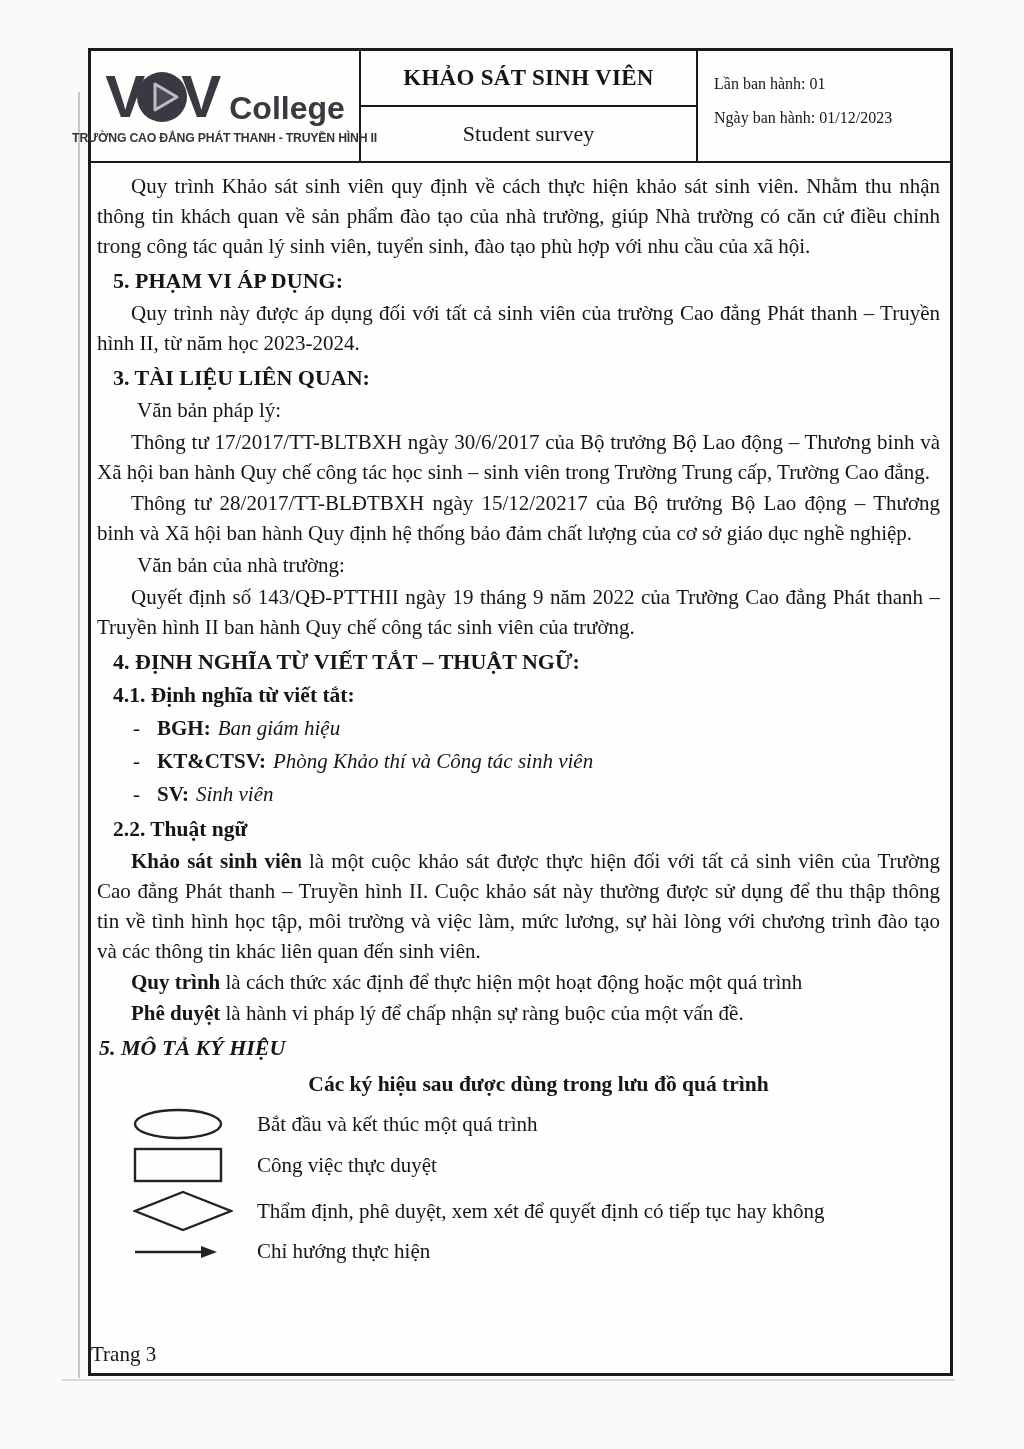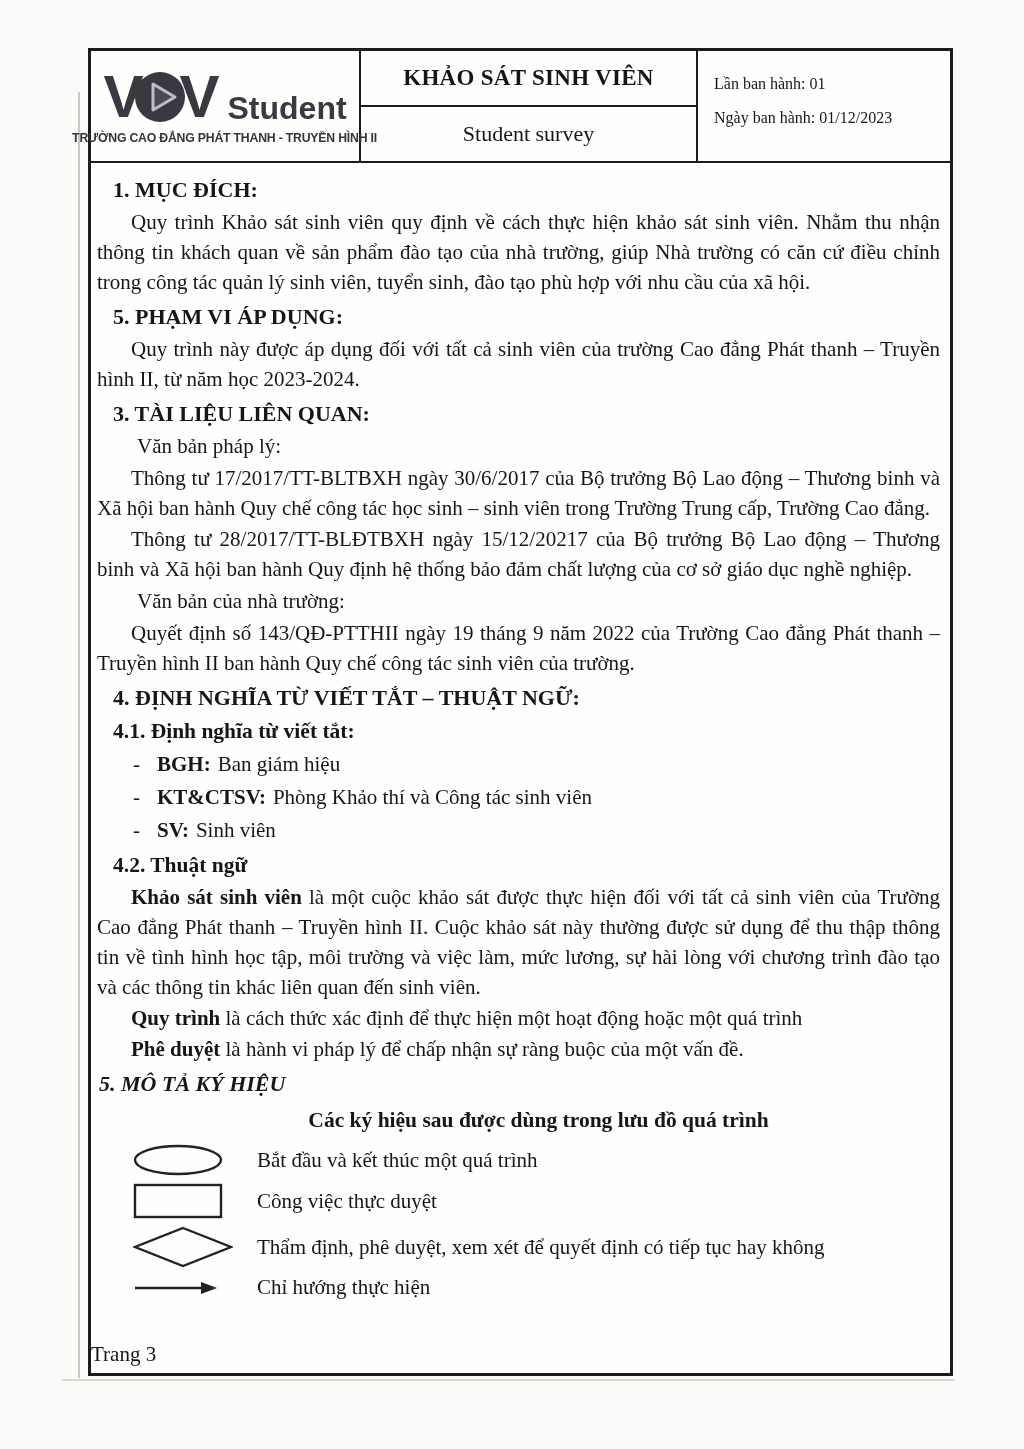--- a/index.html
+++ b/index.html
@@ -66,21 +66,21 @@
   .sec.s5 { padding-left: 2px; font-style: italic; }
   .sub-sec { font-weight: bold; font-size: 21.5px; line-height: 30px; margin: 3px 0 2px; padding-left: 16px; }
   .sub-label { padding-left: 40px; line-height: 30px; margin: 2px 0; font-size: 21px; }
   p.body {
     margin: 1px 0; font-size: 21px; line-height: 30px;
     text-align: justify; text-indent: 34px;
   }
   p.body.single { text-align: left; }
   .abbr { padding-left: 36px; font-size: 21px; line-height: 33px; margin: 0; }
   .abbr .dash { display: inline-block; width: 24px; }
-  .abbr .abbr-def { margin-left: 7px; }
+  .abbr .abbr-def { margin-left: 7px; font-style: italic; }
   .intro-bold { font-weight: bold; font-size: 21.5px; padding-left: 40px; line-height: 31px; margin: 6px 0 8px; text-align: center; }
   
   .symbols { padding-left: 36px; margin-top: 3px; }
   .sym-row { display: flex; align-items: center; margin-bottom: 7px; }
   .sym-box { width: 112px; flex: none; display: flex; align-items: center; }
   .sym-box svg { display: block; }
   .sym-label { font-size: 21px; margin-left: 12px; white-space: nowrap; }
   
   .footer {
     position: absolute; left: 0; right: 12px; bottom: 6px;
@@ -99,37 +99,36 @@
     <div class="logo-cell">
       <div class="logo-row">
         <span class="vov-letter">V</span>
         <span class="vov-circle">
           <svg viewBox="0 0 52 52">
             <circle cx="26" cy="26" r="25" fill="#3a3942"></circle>
             <polygon points="19,13 41,26 19,39" fill="#4a4954" stroke="#bdbdc4" stroke-width="3" stroke-linejoin="round"></polygon>
           </svg>
         </span>
         <span class="vov-letter">V</span>
-        <span class="college">Student</span>
+        <span class="college">College</span>
       </div>
       <div class="tagline">TRƯỜNG CAO ĐẲNG PHÁT THANH - TRUYỀN HÌNH II</div>
     </div>
     <div class="title-cell">
       <div class="title-vi">KHẢO SÁT SINH VIÊN</div>
       <div class="title-en">Student survey</div>
     </div>
     <div class="issue-cell">
       <div>Lần ban hành: 01</div>
       <div>Ngày ban hành: 01/12/2023</div>
     </div>
   </div>
 
   <div class="content">
 
-    <div class="sec">1. MỤC ĐÍCH:</div>
     <p class="body">Quy trình Khảo sát sinh viên quy định về cách thực hiện khảo sát sinh viên. Nhằm thu nhận thông tin khách quan về sản phẩm đào tạo của nhà trường, giúp Nhà trường có căn cứ điều chỉnh trong công tác quản lý sinh viên, tuyển sinh, đào tạo phù hợp với nhu cầu của xã hội.</p>
 
     <div class="sec">5. PHẠM VI ÁP DỤNG:</div>
     <p class="body">Quy trình này được áp dụng đối với tất cả sinh viên của trường Cao đẳng Phát thanh – Truyền hình II, từ năm học 2023-2024.</p>
 
     <div class="sec">3. TÀI LIỆU LIÊN QUAN:</div>
     <div class="sub-label">Văn bản pháp lý:</div>
     <p class="body">Thông tư 17/2017/TT-BLTBXH ngày 30/6/2017 của Bộ trưởng Bộ Lao động – Thương binh và Xã hội ban hành Quy chế công tác học sinh – sinh viên trong Trường Trung cấp, Trường Cao đẳng.</p>
     <p class="body">Thông tư 28/2017/TT-BLĐTBXH ngày 15/12/20217 của Bộ trưởng Bộ Lao động – Thương binh và Xã hội ban hành Quy định hệ thống bảo đảm chất lượng của cơ sở giáo dục nghề nghiệp.</p>
     <div class="sub-label">Văn bản của nhà trường:</div>
@@ -141,21 +140,21 @@
     <p class="abbr">
       <span class="dash">-</span><b class="abbr-term">BGH:</b><span class="abbr-def">Ban giám hiệu</span>
     </p>
     <p class="abbr">
       <span class="dash">-</span><b class="abbr-term">KT&amp;CTSV:</b><span class="abbr-def">Phòng Khảo thí và Công tác sinh viên</span>
     </p>
     <p class="abbr">
       <span class="dash">-</span><b class="abbr-term">SV:</b><span class="abbr-def">Sinh viên</span>
     </p>
 
-    <div class="sub-sec">4.2. Thuật ngữ</div>
+    <div class="sub-sec">2.2. Thuật ngữ</div>
 
     <p class="body"><b>Khảo sát sinh viên</b><span> là một cuộc khảo sát được thực hiện đối với tất cả sinh viên của Trường Cao đẳng Phát thanh – Truyền hình II. Cuộc khảo sát này thường được sử dụng để thu thập thông tin về tình hình học tập, môi trường và việc làm, mức lương, sự hài lòng với chương trình đào tạo và các thông tin khác liên quan đến sinh viên.</span></p>
     <p class="body single"><b>Quy trình</b><span> là cách thức xác định để thực hiện một hoạt động hoặc một quá trình</span></p>
     <p class="body single"><b>Phê duyệt</b><span> là hành vi pháp lý để chấp nhận sự ràng buộc của một vấn đề.</span></p>
 
     <div class="sec s5">5. MÔ TẢ KÝ HIỆU</div>
     <div class="intro-bold">Các ký hiệu sau được dùng trong lưu đồ quá trình</div>
 
     <div class="symbols">
       <div class="sym-row">

